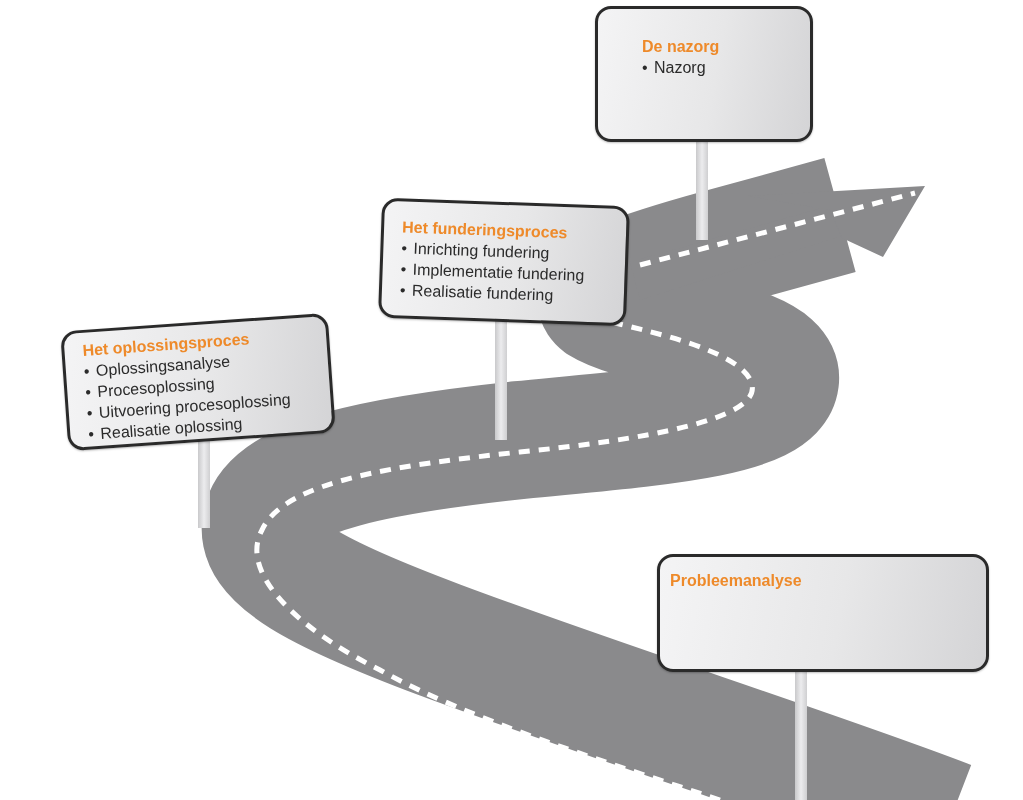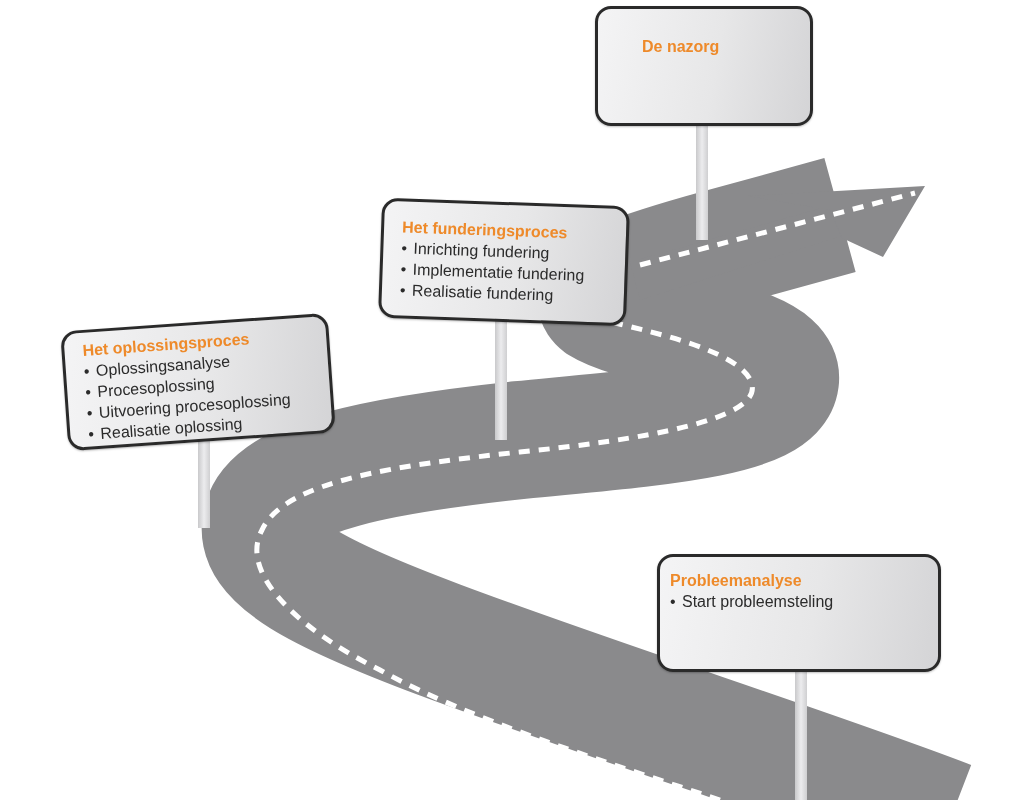--- a/index.html
+++ b/index.html
@@ -44,35 +44,35 @@
            C 640 440, 760 420, 752 385
            C 745 350, 640 330, 612 322
            M 640 265 L 915 193" fill="none" stroke="#ffffff" stroke-width="5" stroke-dasharray="11 9"></path>
 </svg>
 
 <div class="pole" style="left:696px; top:120px; height:120px;"></div>
 <div class="pole" style="left:495px; top:318px; height:122px;"></div>
 <div class="pole" style="left:198px; top:440px; height:88px;"></div>
 <div class="pole" style="left:795px; top:668px; height:140px;"></div>
 
-<div class="sign" style="left:595px; top:6px; width:218px; height:120px; padding:28px 0 0 44px;">
+<div class="sign" style="left:595px; top:6px; width:218px; height:136px; padding:28px 0 0 44px;">
   <div class="sign-title">De nazorg</div>
+  <div class="sign-item"><span class="bullet">•</span><span>Nazorg</span></div>
 </div>
 
 <div class="sign" style="left:380px; top:202px; width:248px; height:120px; padding:16px 0 0 18px; transform: rotate(2deg);">
   <div class="sign-title">Het funderingsproces</div>
   <div class="sign-item"><span class="bullet">•</span><span>Inrichting fundering</span></div>
   <div class="sign-item"><span class="bullet">•</span><span>Implementatie fundering</span></div>
   <div class="sign-item"><span class="bullet">•</span><span>Realisatie fundering</span></div>
 </div>
 
 <div class="sign" style="left:64px; top:322px; width:268px; height:120px; padding:8px 0 0 18px; transform: rotate(-4deg);">
   <div class="sign-title">Het oplossingsproces</div>
   <div class="sign-item"><span class="bullet">•</span><span>Oplossingsanalyse</span></div>
   <div class="sign-item"><span class="bullet">•</span><span>Procesoplossing</span></div>
   <div class="sign-item"><span class="bullet">•</span><span>Uitvoering procesoplossing</span></div>
   <div class="sign-item"><span class="bullet">•</span><span>Realisatie oplossing</span></div>
 </div>
 
-<div class="sign" style="left:657px; top:554px; width:284px; height:118px; padding:14px 0 0 10px;">
+<div class="sign" style="left:657px; top:554px; width:332px; height:118px; padding:14px 0 0 10px;">
   <div class="sign-title">Probleemanalyse</div>
-  <div class="sign-item"><span class="bullet">•</span><span>Start probleemsteling</span></div>
 </div>
 
 </body></html>

